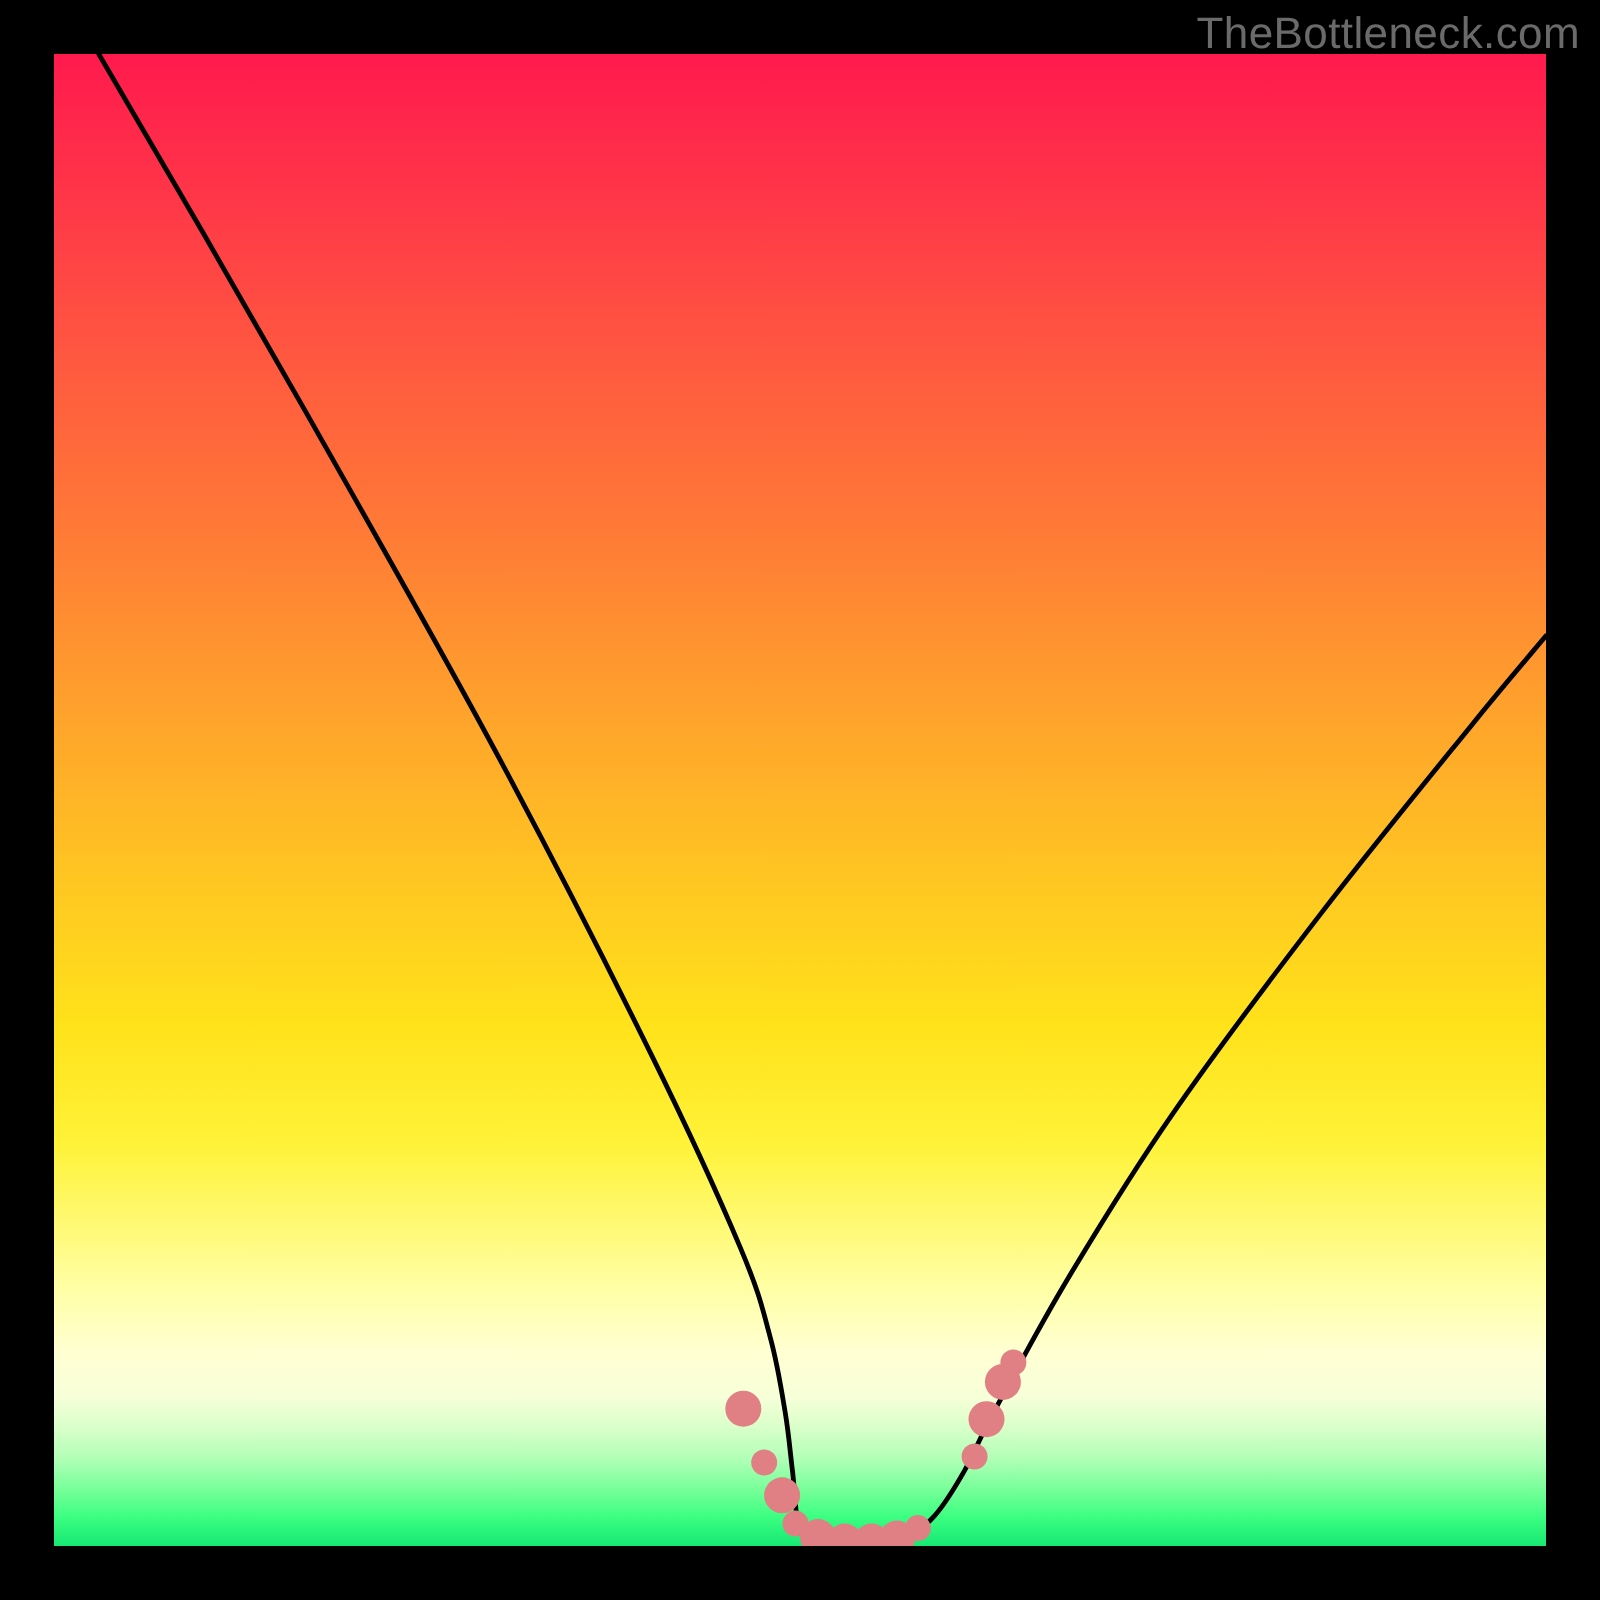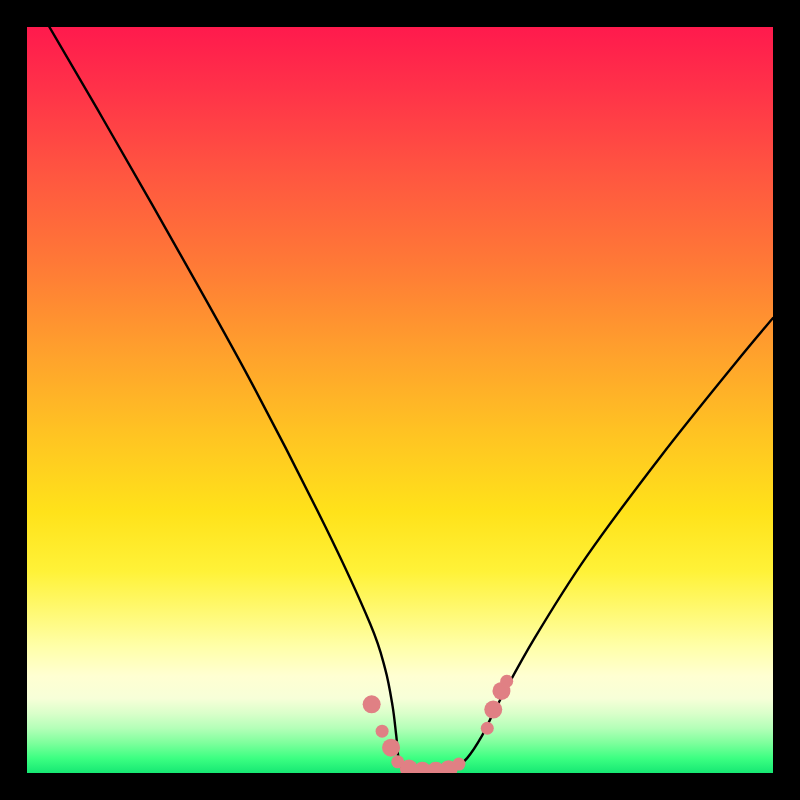--- a/index.html
+++ b/index.html
@@ -84,13 +84,14 @@
           <circle cx="421.49" cy="742.27" r="9" fill="#e08084"></circle>
           <circle cx="431.93" cy="737.05" r="6.5" fill="#e08084"></circle>
           <circle cx="460.28" cy="701.24" r="6.5" fill="#e08084"></circle>
           <circle cx="466.25" cy="682.59" r="9" fill="#e08084"></circle>
           <circle cx="474.46" cy="663.94" r="9" fill="#e08084"></circle>
           <circle cx="479.68" cy="654.24" r="6.5" fill="#e08084"></circle>
         </g>
     </svg>
 
   </div>
+  <div class="watermark">TheBottleneck.com</div>
 </div>
 
 </body></html>

